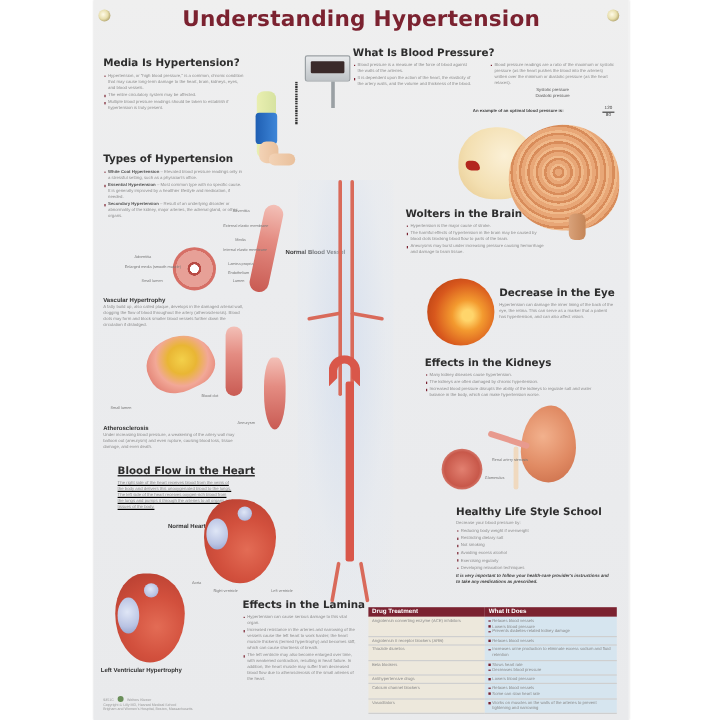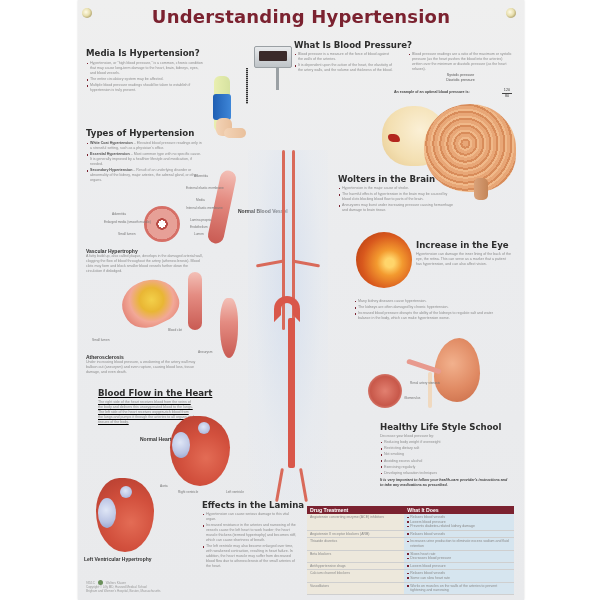--- a/index.html
+++ b/index.html
@@ -171,25 +171,26 @@
     <div class="h2">Wolters in the Brain</div>
     <div style="margin-top:1px;">
       <div class="bul">Hypertension is the major cause of stroke.</div>
       <div class="bul">The harmful effects of hypertension in the brain may be caused by blood clots blocking blood flow to parts of the brain.</div>
       <div class="bul">Aneurysms may burst under increasing pressure causing hemorrhage and damage to brain tissue.</div>
     </div>
   </div>
 
   <div class="art eye" style="left:278px; top:232px; width:56px; height:56px;"></div>
   <div class="block" style="left:338px; top:240px; width:96px;">
-    <div class="h2">Increase in the Eye</div>
+    <div class="h2">Decrease in the Eye</div>
     <div class="txt" style="margin-top:1px;">Hypertension can damage the inner lining of the back of the eye, the retina. This can serve as a marker that a patient has hypertension, and can also affect vision.</div>
   </div>
 
   <div class="block" style="left:276px; top:298px; width:150px;">
+    <div class="h2">Effects in the Kidneys</div>
     <div style="margin-top:1px;">
       <div class="bul">Many kidney diseases cause hypertension.</div>
       <div class="bul">The kidneys are often damaged by chronic hypertension.</div>
       <div class="bul">Increased blood pressure disrupts the ability of the kidneys to regulate salt and water balance in the body, which can make hypertension worse.</div>
     </div>
   </div>
   <div class="art kidney" style="left:356px; top:338px; width:46px; height:64px;"></div>
   <div class="art" style="left:328px; top:364px; width:36px; height:5px; background:#e89a8e; border-radius:3px; transform:rotate(18deg);"></div>
   <div class="art" style="left:350px; top:372px; width:4px; height:36px; background:#f0d9bf; border-radius:2px;"></div>
   <div class="art" style="left:290px; top:374px; width:34px; height:34px; border-radius:50%; background:radial-gradient(circle,#e28070 0%,#c8584a 60%,#f2c6bd 100%);"></div>

